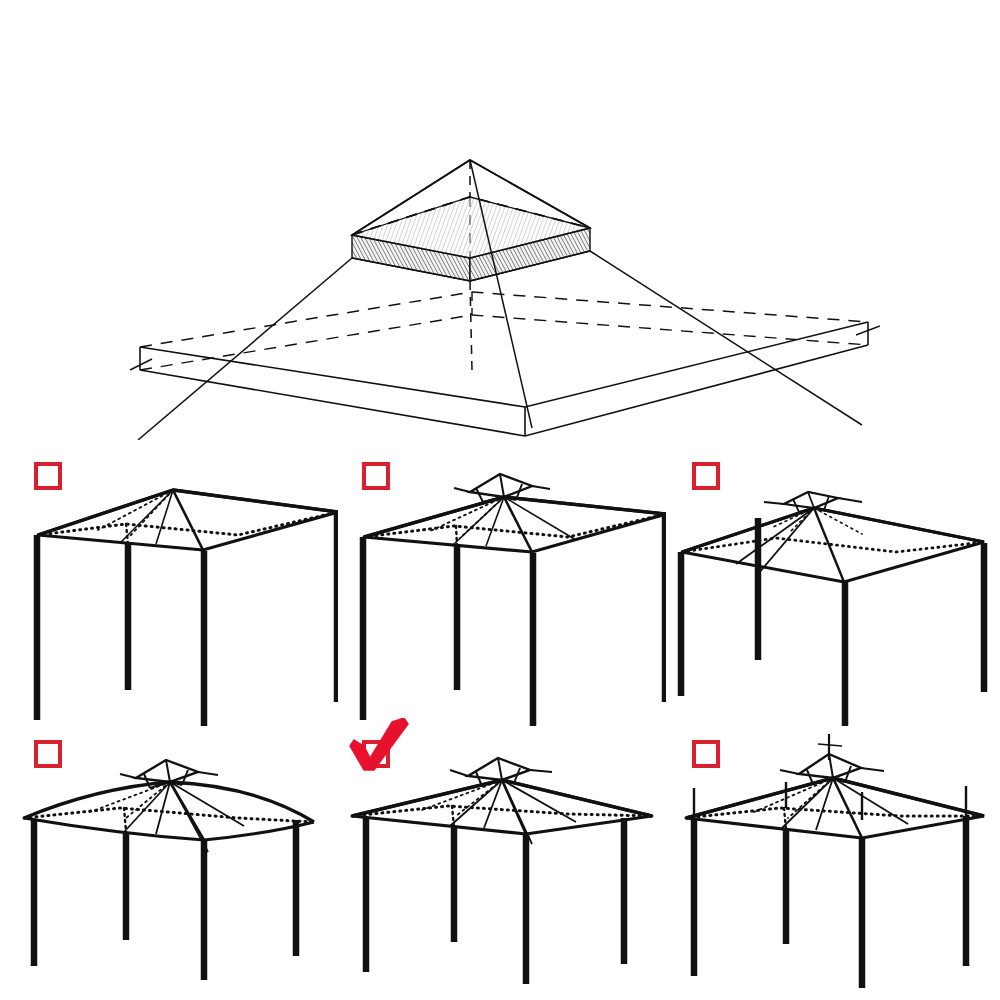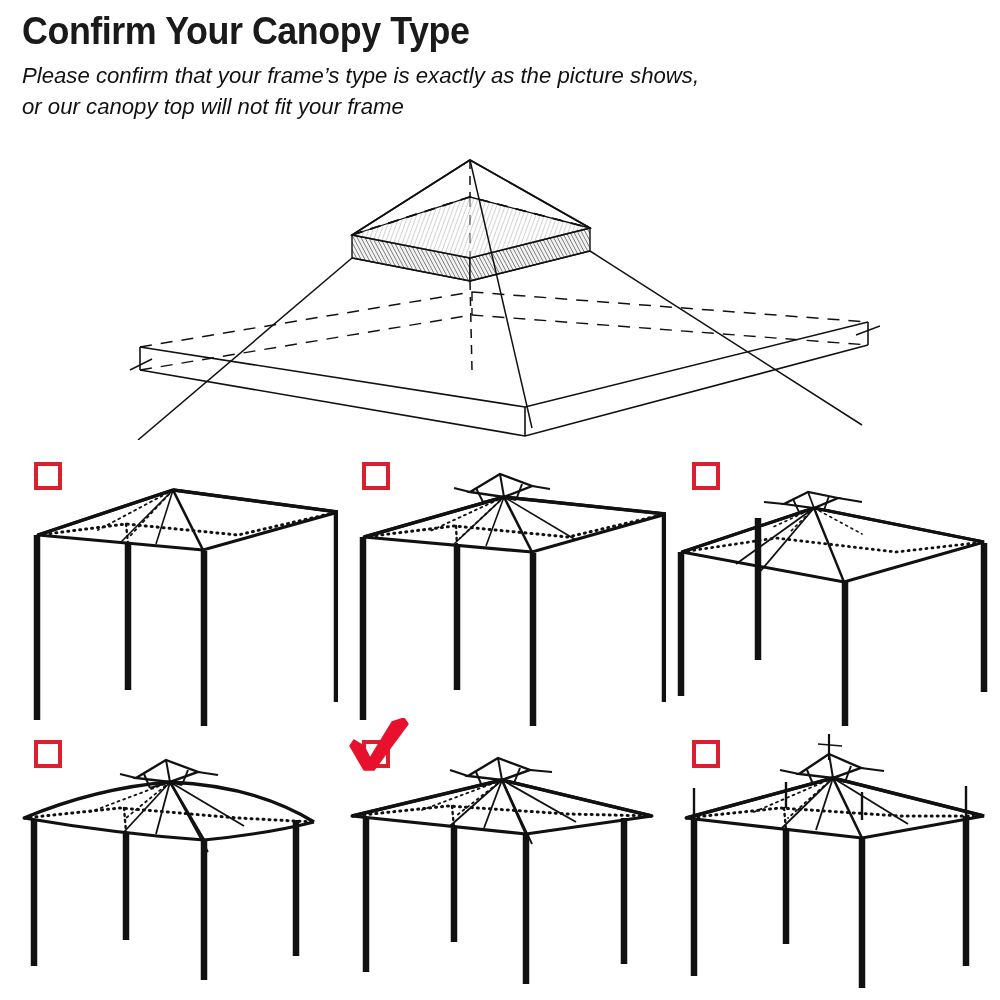--- a/index.html
+++ b/index.html
@@ -55,27 +55,20 @@
     position:absolute;left:12px;top:-12px;
     width:62px;height:58px;pointer-events:none;
   }
   .check-mark svg{display:block;width:62px;height:58px;}
 </style>
 </head>
 <body>
 
 <div class="page">
 
-  <div class="header">
-    <div class="title">Confirm Your Canopy Type</div>
-    <div class="subtitle">
-      <div>Please confirm that your frame’s type is exactly as the picture shows,</div>
-      <div>or our canopy top will not fit your frame</div>
-    </div>
-  </div>
 
   <div class="hero">
     <svg viewBox="0 0 760 300" xmlns="http://www.w3.org/2000/svg">
       <defs>
         <pattern id="mesh" width="4" height="4" patternUnits="userSpaceOnUse" patternTransform="rotate(20)">
           <rect width="4" height="4" fill="#ffffff"></rect>
           <path d="M0 0 L0 4" stroke="#6b6b6b" stroke-width="1.1"></path>
         </pattern>
         <pattern id="mesh2" width="3.4" height="3.4" patternUnits="userSpaceOnUse" patternTransform="rotate(-28)">
           <rect width="3.4" height="3.4" fill="#f2f2f2"></rect>

